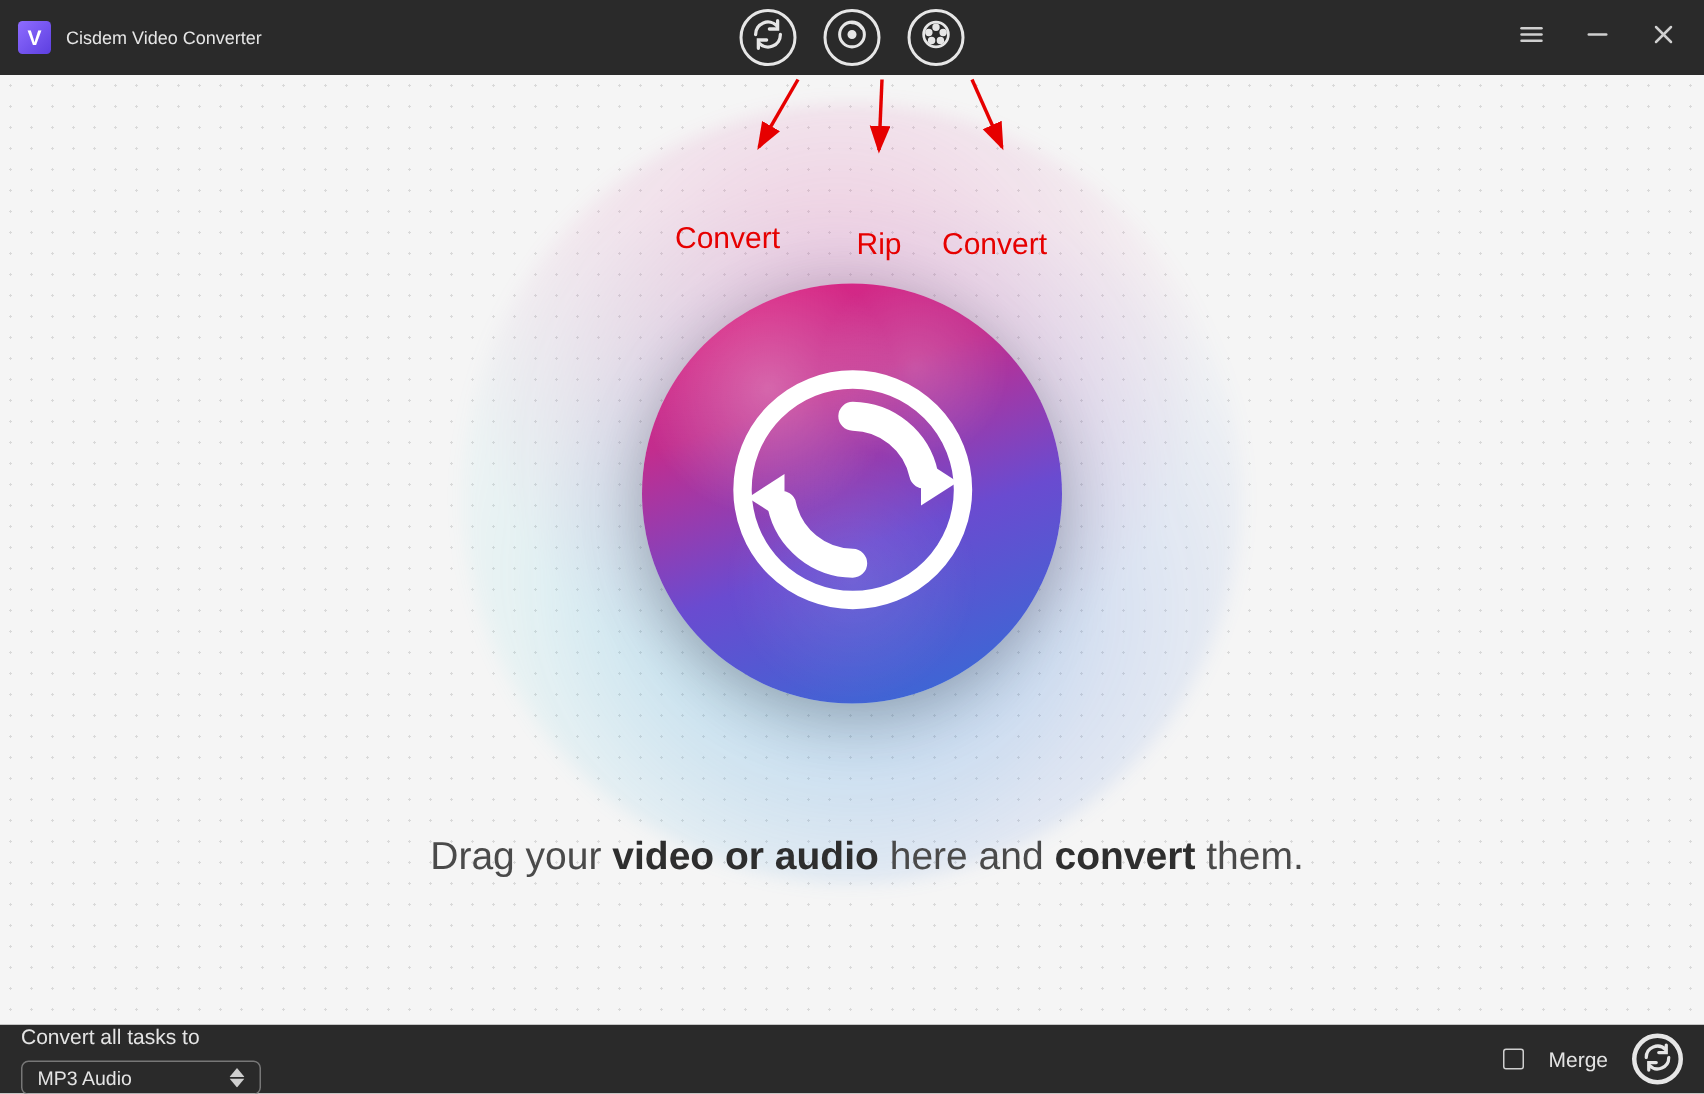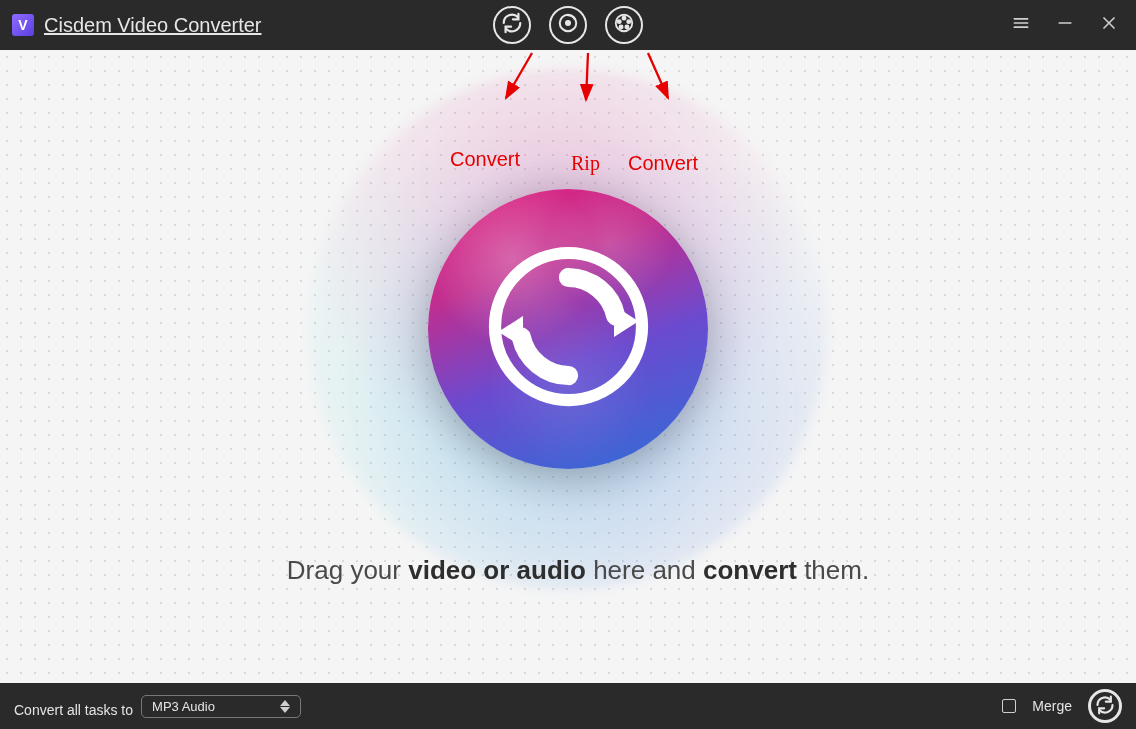--- a/index.html
+++ b/index.html
@@ -17,21 +17,21 @@
     flex: 0 0 auto;
   }
   .titlebar-left { display:flex; align-items:center; gap:10px; padding-left:12px; }
   .app-logo {
     width: 22px; height: 22px;
     background: linear-gradient(135deg, #8e6cff, #5d3fe0);
     border-radius: 3px;
     display:flex; align-items:center; justify-content:center;
     color:#fff; font-weight:bold; font-size:14px;
   }
-  .app-title { font-size: 20px; color:#e6e6e6;text-decoration:underline; }
+  .app-title { font-size: 12px; color:#e6e6e6; }
 
   .titlebar-center {
     position:absolute; left:50%; top:0; transform:translateX(-50%);
     height:100%; display:flex; align-items:center; gap:18px;
   }
   .mode-btn {
     width:38px; height:38px; border:2.5px solid #e6e6e6; border-radius:50%;
     display:flex; align-items:center; justify-content:center;
     cursor:pointer;
   }
@@ -86,21 +86,21 @@
   
   .annot { position:absolute; color:#e60000; font-size:20px; font-weight:500; }
 
   
   .bottombar {
     height:46px; flex:0 0 auto;
     background:#2a2a2a; color:#e4e4e4;
     display:flex; align-items:center;
     padding:0 14px; font-size:14px;
   }
-  .bottombar-left { display:flex; align-items:flex-end; gap:8px; }
+  .bottombar-left { display:flex; align-items:flex-start; gap:8px;flex-direction:column; }
   .format-select {
     position:relative;
     border:1px solid #777; border-radius:5px;
     padding:3px 28px 3px 10px;
     min-width:160px;
     color:#e4e4e4;
     cursor:pointer;
     font-size:13px;
   }
   .format-select .stepper {
@@ -218,21 +218,21 @@
     <defs>
       <marker id="ah" markerWidth="10" markerHeight="10" refX="7" refY="3" orient="auto">
         <path d="M0,0 L8,3 L0,6 Z" fill="#e60000"></path>
       </marker>
     </defs>
     <line x1="532" y1="3" x2="506" y2="48" stroke="#e60000" stroke-width="2.3" marker-end="url(#ah)"></line>
     <line x1="588" y1="3" x2="586" y2="50" stroke="#e60000" stroke-width="2.3" marker-end="url(#ah)"></line>
     <line x1="648" y1="3" x2="668" y2="48" stroke="#e60000" stroke-width="2.3" marker-end="url(#ah)"></line>
   </svg>
   <span class="annot" style="left:450px; top:98px;">Convert</span>
-  <span class="annot" style="left:571px; top:102px;font-family:Liberation Serif, serif;">Rip</span>
+  <span class="annot" style="left:571px; top:102px;">Rip</span>
   <span class="annot" style="left:628px; top:102px;">Convert</span>
 </div>
 
 <div class="bottombar">
   <div class="bottombar-left">
     <span>Convert all tasks to</span>
     <div class="format-select">
       <span>MP3 Audio</span>
       <span class="stepper">
         <svg viewBox="0 0 10 6">

